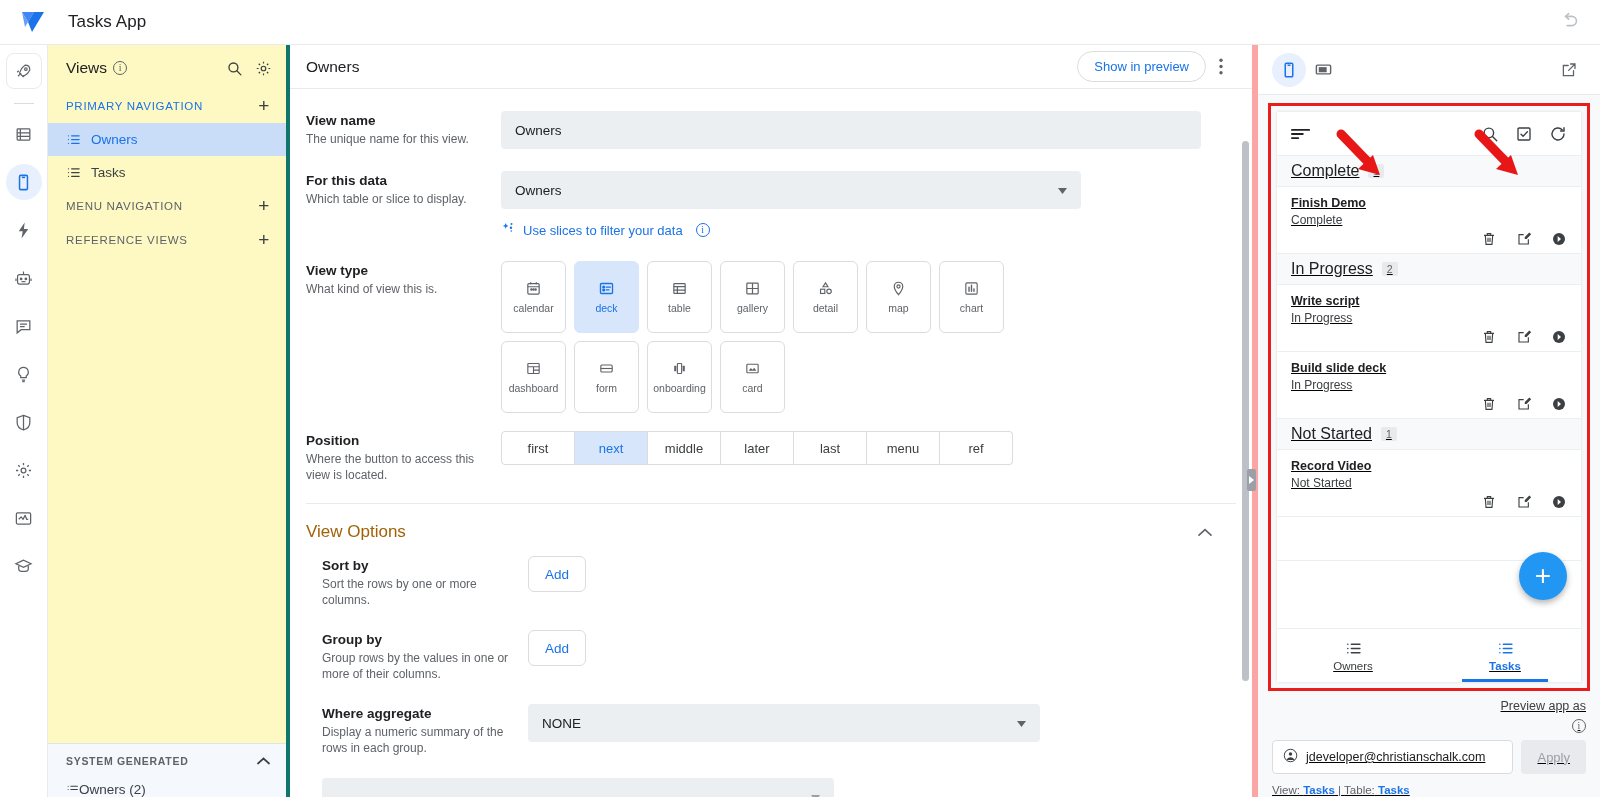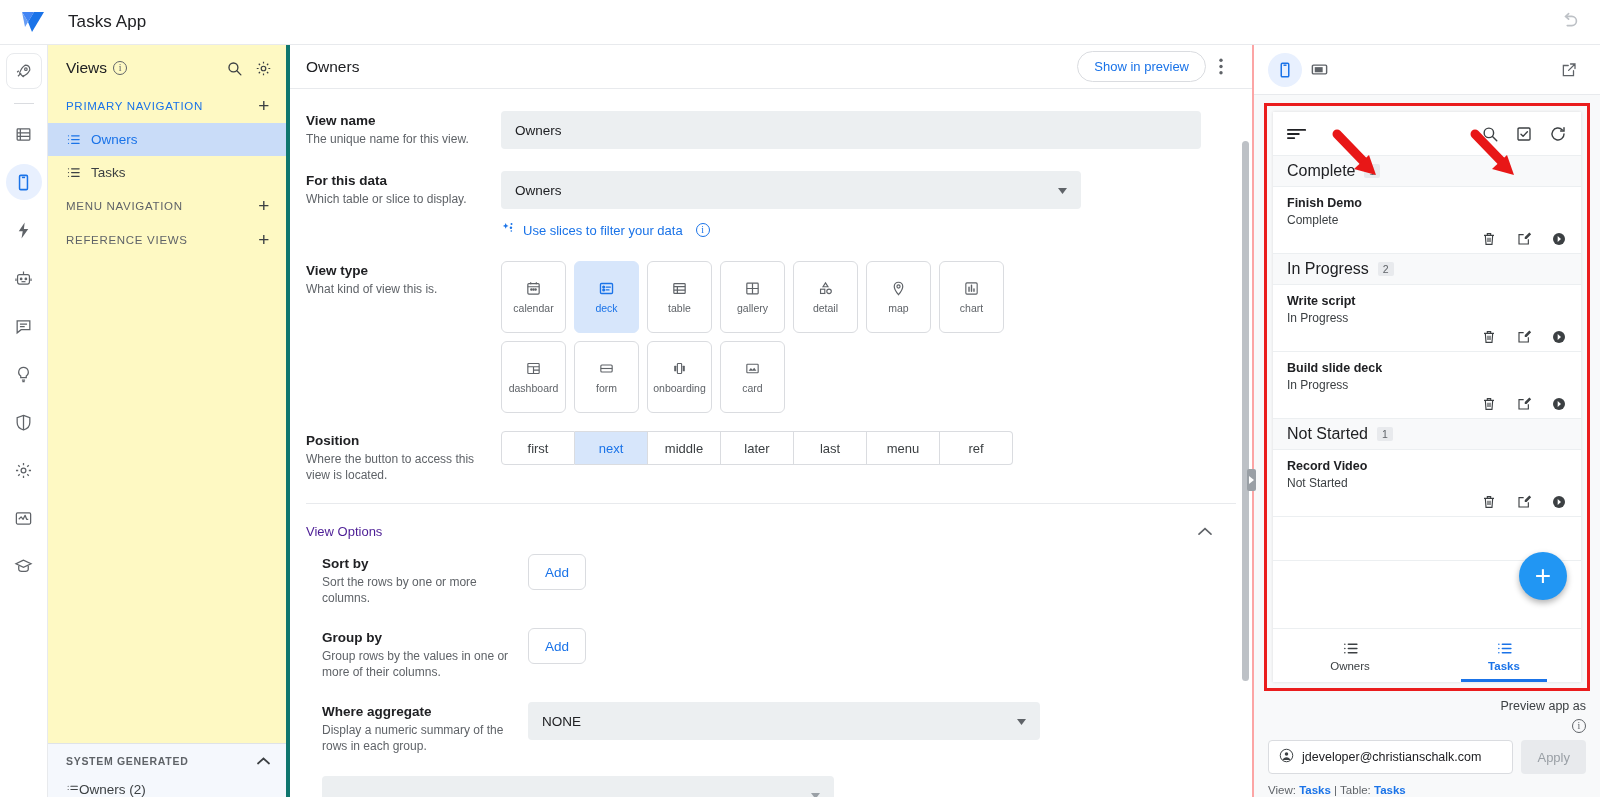--- a/index.html
+++ b/index.html
@@ -152,43 +152,43 @@
     cursor: pointer; font-family: "Liberation Sans", sans-serif;
   }
   .seg-btn:first-child { border-left: 1px solid #dadce0; border-radius: 4px 0 0 4px; }
   .seg-btn:last-child { border-radius: 0 4px 4px 0; }
   .seg-btn.sel { background: #d7e6fb; color: #1a73e8; }
 
   .section-div { border-top: 1px solid #e8eaed; margin: 4px 16px 0 16px; }
   .section-head {
     display: flex; align-items: center; padding: 18px 40px 14px 16px;
   }
-  .section-title { font-size: 13px; color: #4c1d95; }
+  .section-title { font-size: 17px; color: #a16207; }
   .section-head .car { margin-left: auto; color: #5f6368; }
   .add-btn {
     border: 1px solid #dadce0; border-radius: 6px; background: #fff; color: #1a73e8;
     font-size: 13.5px; width: 58px; height: 36px; cursor: pointer;
     font-family: "Liberation Sans", sans-serif;
   }
   .sub-row { padding-left: 16px; }
   .sub-row .row-label { width: 206px; min-width: 206px; }
 
   .main-scrollbar {
     position: absolute; right: 3px; top: 52px; width: 7px; height: 540px;
     background: #bdc1c6; border-radius: 4px;
   }
   .collapse-handle {
     position: absolute; right: -4px; top: 424px; width: 9px; height: 22px;
     background: #9aa0a6; border-radius: 2px; display: flex; align-items: center;
     justify-content: center; color: #fff; font-size: 8px; cursor: pointer; z-index: 4;
   }
 
   
-  .preview { width: 348px; min-width: 348px; background: #f8f9fa; border-left: 2px solid #fca5a5;
-             display: flex; flex-direction: column; position: relative; }
+  .preview { width: 348px; min-width: 348px; background: #f8f9fa; border-left: 6px solid #fca5a5;
+             display: flex; flex-direction: column; position: relative; text-decoration: underline; }
   .pv-head { height: 50px; min-height: 50px; display: flex; align-items: center;
              padding: 0 14px; background: #fff; border-bottom: 1px solid #e8eaed; }
   .pv-hbtn { width: 34px; height: 34px; border-radius: 50%; display: flex; align-items: center;
              justify-content: center; cursor: pointer; color: #5f6368; }
   .pv-hbtn.active { background: #e8f0fe; color: #1a73e8; }
   .pv-spacer { flex: 1; }
 
   .phone-wrap { margin: 8px 10px 0 10px; border: 3px solid #ea1d1d; position: relative; }
   .phone {
     background: #fff; height: 570px; display: flex; flex-direction: column;

